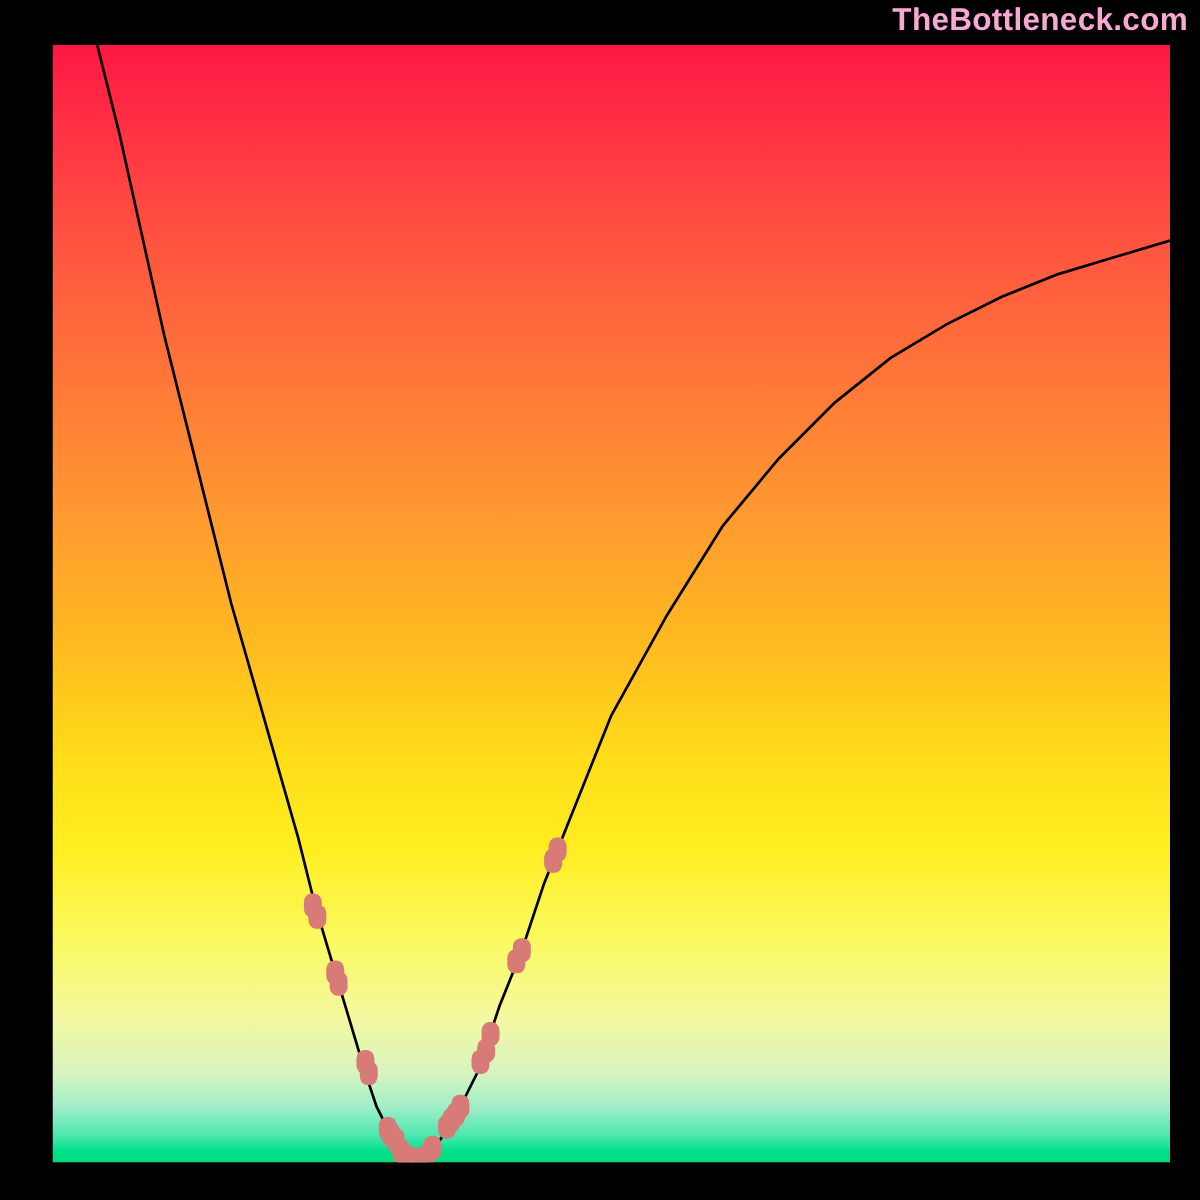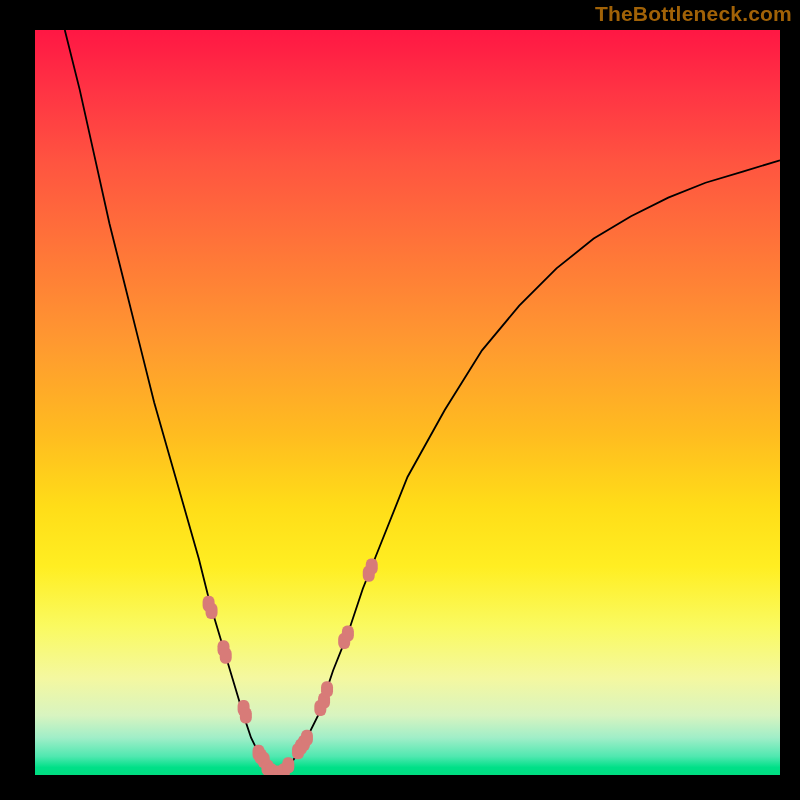--- a/index.html
+++ b/index.html
@@ -16,21 +16,21 @@
     height: 800px;
     background: #000;
   }
   .watermark {
     position: absolute;
     top: 2px;
     right: 8px;
     font-family: Arial, Helvetica, sans-serif;
     font-size: 21px;
     font-weight: 600;
-    color: #a16207;
+    color: #f9a8d4;
     letter-spacing: 0.2px;
     z-index: 10;
   }
   .plot-area {
     position: absolute;
     left: 35px;
     top: 30px;
     width: 745px;
     height: 745px;
     overflow: hidden;

